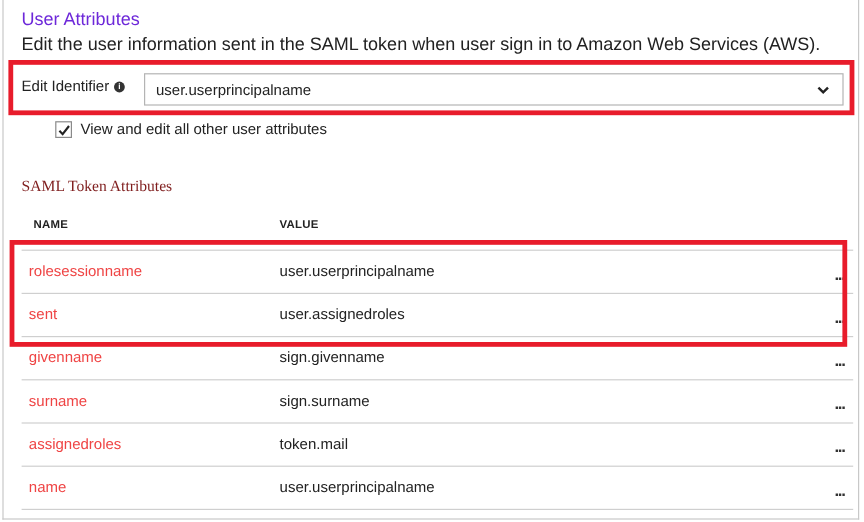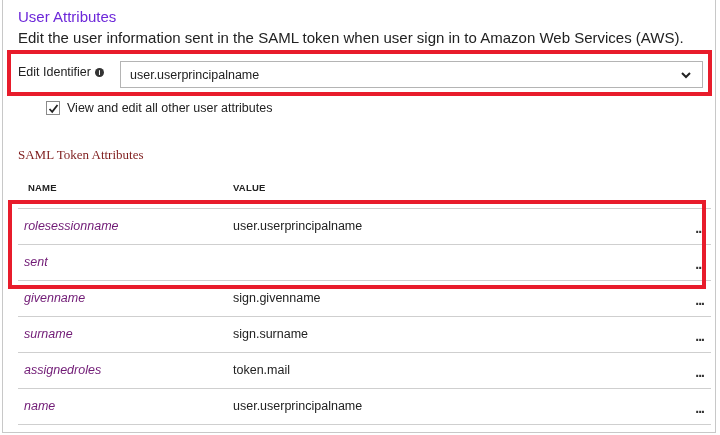--- a/index.html
+++ b/index.html
@@ -42,21 +42,21 @@
   .col-h { position: absolute; top: 182px; font-size: 9.5px; font-weight: bold; color: #222; letter-spacing: 0.2px; }
   .redbox2 {
     position: absolute; left: 8px; top: 200px; width: 698px; height: 89px;
     border: 4px solid #e81c2b; box-sizing: border-box;
   }
   .rows { position: absolute; left: 18px; top: 208px; width: 693px; }
   .row {
     position: relative; height: 36px; border-top: 1px solid #cfcfcf; box-sizing: border-box;
   }
   .row:last-child { border-bottom: 1px solid #cfcfcf; height: 37px; }
-  .row .name { position: absolute; left: 6px; top: 10px; font-size: 12.5px; color:#701a75;font-style:italic; }
+  .row .name { position: absolute; left: 6px; top: 10px; font-size: 12.5px; color:#ef4444; }
   .row .value { position: absolute; left: 215px; top: 10px; font-size: 12.5px; color:#222; }
   .row .more { position: absolute; right: 7px; top: 12px; font-size: 14px; font-weight: bold; color:#333; letter-spacing: -1px; cursor:pointer; line-height: 14px; }
 </style>
 </head>
 <body>
 
 <div class="panel"></div>
 
 <div class="h-title">User Attributes</div>
 <div class="h-desc">Edit the user information sent in the SAML token when user sign in to Amazon Web Services (AWS).</div>
@@ -90,20 +90,21 @@
 <div class="col-h" style="left:233px">VALUE</div>
 
 <div class="rows">
   <div class="row">
     <span class="name">rolesessionname</span>
     <span class="value">user.userprincipalname</span>
     <span class="more">...</span>
   </div>
   <div class="row">
     <span class="name">sent</span>
+    <span class="value">user.assignedroles</span>
     <span class="more">...</span>
   </div>
   <div class="row">
     <span class="name">givenname</span>
     <span class="value">sign.givenname</span>
     <span class="more">...</span>
   </div>
   <div class="row">
     <span class="name">surname</span>
     <span class="value">sign.surname</span>

